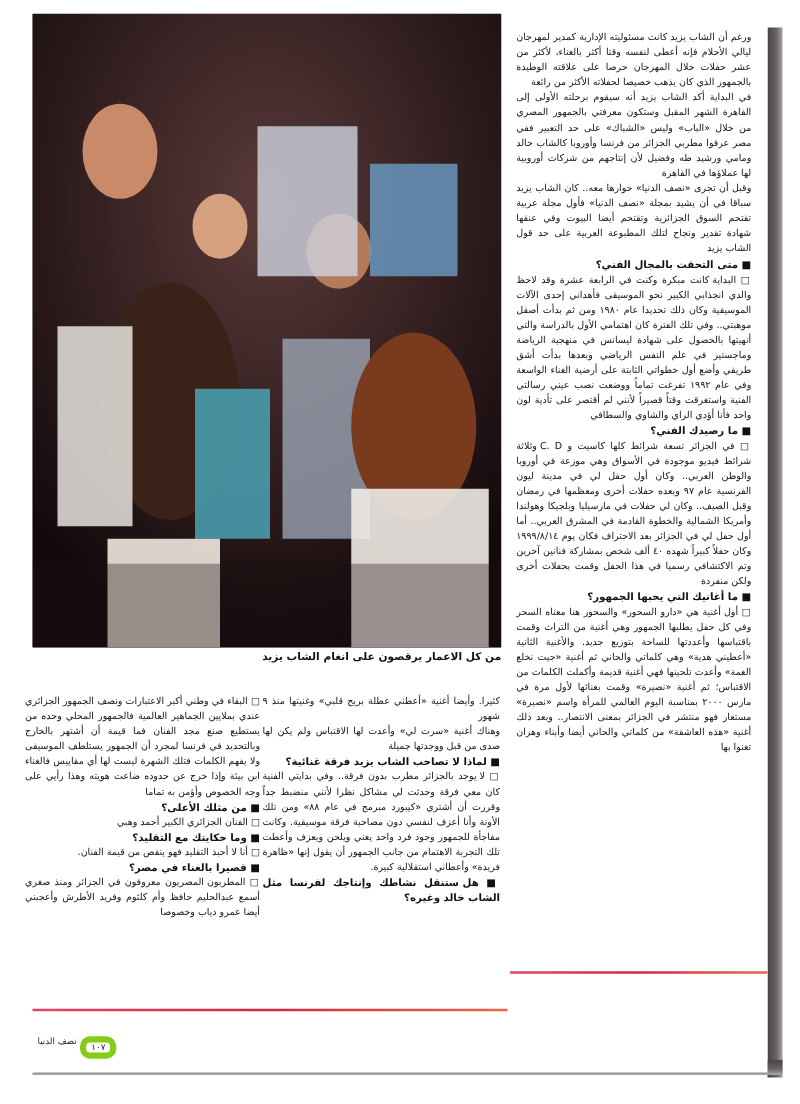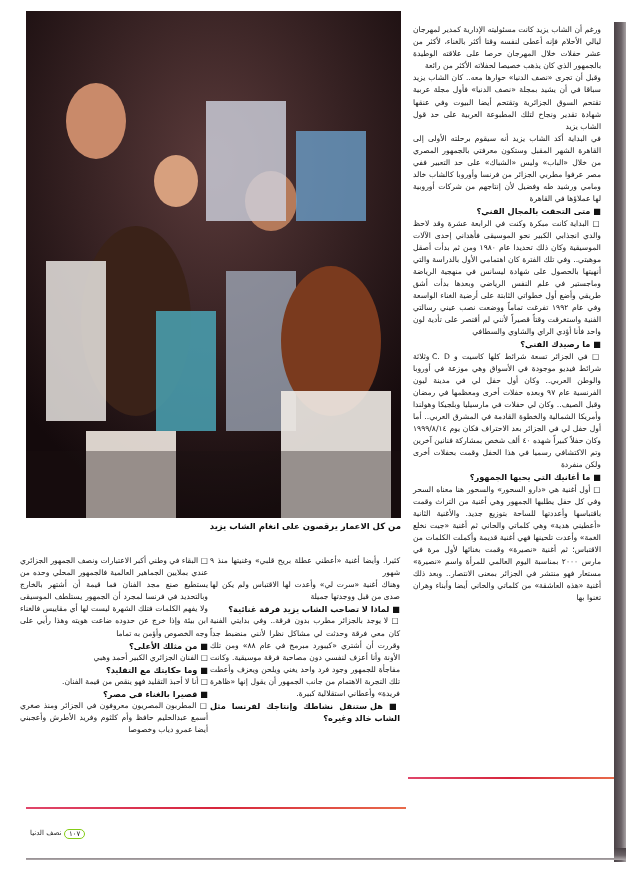--- a/index.html
+++ b/index.html
@@ -21,21 +21,21 @@
   .col .q::before { content:"■ "; }
   .col .a::before { content:"□ "; }
   .col-right { left:413px; top:24px; width:188px; }
   .col-mid { left:210px; top:555px; width:190px; }
   .col-left { left:20px; top:555px; width:188px; }
   .rule { position:absolute; height:2px; background:linear-gradient(90deg,#e0466a,#d7263d 50%,#e86a4a); }
   .rule-left { left:26px; top:807px; width:380px; }
   .rule-right { left:408px; top:777px; width:206px; }
   .footer { position:absolute; top:829px; font-size:7px; color:#222; direction:rtl; }
   .footer-mag { left:30px;text-align:center; }
-  .footer-pg { left:64px; border:1px solid #84cc16; border-radius:8px; padding:0 4px; font-size:7px; }
+  .footer-pg { left:64px; border:5px solid #84cc16; border-radius:8px; padding:0 4px; font-size:7px; }
 </style>
 </head>
 <body>
 
 <div class="shadow-right"></div>
 <div class="shadow-bottom"></div>
 <div class="page"></div>
 
 <div class="photo">
   <svg viewBox="0 0 375 507" preserveAspectRatio="none">
@@ -58,22 +58,22 @@
     <ellipse cx="305" cy="330" rx="50" ry="75" fill="#7a3a1e"></ellipse>
     <rect x="255" y="380" width="110" height="127" fill="#f0ebe5" opacity=".9"></rect>
     <rect x="60" y="420" width="90" height="87" fill="#efe8e0" opacity=".9"></rect>
     <rect x="0" y="440" width="375" height="67" fill="#1a1012" opacity=".35"></rect>
   </svg>
 </div>
 <div class="caption">من كل الاعمار يرقصون على انغام الشاب يزيد</div>
 
 <div class="col col-right" id="col-right">
     <p class="p">ورغم أن الشاب يزيد كانت مسئوليته الإدارية كمدير لمهرجان ليالي الأحلام فإنه أعطى لنفسه وقتا أكثر بالغناء، لأكثر من عشر حفلات خلال المهرجان حرصا على علاقته الوطيدة بالجمهور الذي كان يذهب خصيصا لحفلاته الأكثر من رائعة</p>
+    <p class="p">في البداية أكد الشاب يزيد أنه سيقوم برحلته الأولى إلى القاهرة الشهر المقبل وستكون معرفتي بالجمهور المصري من خلال «الباب» وليس «الشباك» على حد التعبير ففي مصر عرفوا مطربي الجزائر من فرنسا وأوروبا كالشاب خالد ومامي ورشيد طه وفضيل لأن إنتاجهم من شركات أوروبية لها عملاؤها في القاهرة</p>
     <p class="p">وقبل أن تجرى «نصف الدنيا» حوارها معه.. كان الشاب يزيد سباقا في أن يشيد بمجلة «نصف الدنيا» فأول مجلة عربية تقتحم السوق الجزائرية وتقتحم أيضا البيوت وفي عنقها شهادة تقدير ونجاح لتلك المطبوعة العربية على حد قول الشاب يزيد</p>
-    <p class="p">في البداية أكد الشاب يزيد أنه سيقوم برحلته الأولى إلى القاهرة الشهر المقبل وستكون معرفتي بالجمهور المصري من خلال «الباب» وليس «الشباك» على حد التعبير ففي مصر عرفوا مطربي الجزائر من فرنسا وأوروبا كالشاب خالد ومامي ورشيد طه وفضيل لأن إنتاجهم من شركات أوروبية لها عملاؤها في القاهرة</p>
     <p class="q">متى التحقت بالمجال الفني؟</p>
     <p class="a">البداية كانت مبكرة وكنت في الرابعة عشرة وقد لاحظ والدي انجذابي الكبير نحو الموسيقى فأهداني إحدى الآلات الموسيقية وكان ذلك تحديدا عام ١٩٨٠ ومن ثم بدأت أصقل موهبتي.. وفي تلك الفترة كان اهتمامي الأول بالدراسة والتي أنهيتها بالحصول على شهادة ليسانس في منهجية الرياضة وماجستير في علم النفس الرياضي وبعدها بدأت أشق طريقي وأضع أول خطواتي الثابتة على أرضية الغناء الواسعة وفي عام ١٩٩٢ تفرغت تماماً ووضعت نصب عيني رسالتي الفنية واستغرقت وقتاً قصيراً لأنني لم أقتصر على تأدية لون واحد فأنا أؤدي الراي والشاوي والسطافي</p>
     <p class="q">ما رصيدك الفني؟</p>
     <p class="a">في الجزائر تسعة شرائط كلها كاسيت و C. D وثلاثة شرائط فيديو موجودة في الأسواق وهي موزعة في أوروبا والوطن العربي.. وكان أول حفل لي في مدينة ليون الفرنسية عام ٩٧ وبعده حفلات أخرى ومعظمها في رمضان وقبل الصيف.. وكان لي حفلات في مارسيليا وبلجيكا وهولندا وأمريكا الشمالية والخطوة القادمة في المشرق العربي.. أما أول حفل لي في الجزائر بعد الاحتراف فكان يوم ١٩٩٩/٨/١٤ وكان حفلاً كبيراً شهده ٤٠ ألف شخص بمشاركة فنانين آخرين وتم الاكتشافي رسميا في هذا الحفل وقمت بحفلات أخرى ولكن منفردة</p>
     <p class="q">ما أغانيك التي يحبها الجمهور؟</p>
     <p class="a">أول أغنية هي «دارو السحور» والسحور هنا معناه السحر وفي كل حفل يطلبها الجمهور وهي أغنية من التراث وقمت باقتباسها وأعددتها للساحة بتوزيع جديد. والأغنية الثانية «أعطيني هدية» وهي كلماتي والحاني ثم أغنية «جيت نخلع الغمة» وأعدت تلحينها فهي أغنية قديمة وأكملت الكلمات من الاقتباس؛ ثم أغنية «نصيرة» وقمت بغنائها لأول مرة في مارس ٢٠٠٠ بمناسبة اليوم العالمي للمرأة واسم «نصيرة» مستعار فهو منتشر في الجزائر بمعنى الانتصار.. وبعد ذلك أغنية «هذه العاشقة» من كلماتي والحاني أيضا وأبناء وهران تغنوا بها</p>
   </div>
 <div class="col col-mid" id="col-middle">
     <p class="p">كثيرا. وأيضا أغنية «أعطني عطلة بريح قلبي» وغنيتها منذ ٩ شهور</p>
     <p class="p">وهناك أغنية «سرت لي» وأعدت لها الاقتباس ولم يكن لها صدى من قبل ووجدتها جميلة</p>

